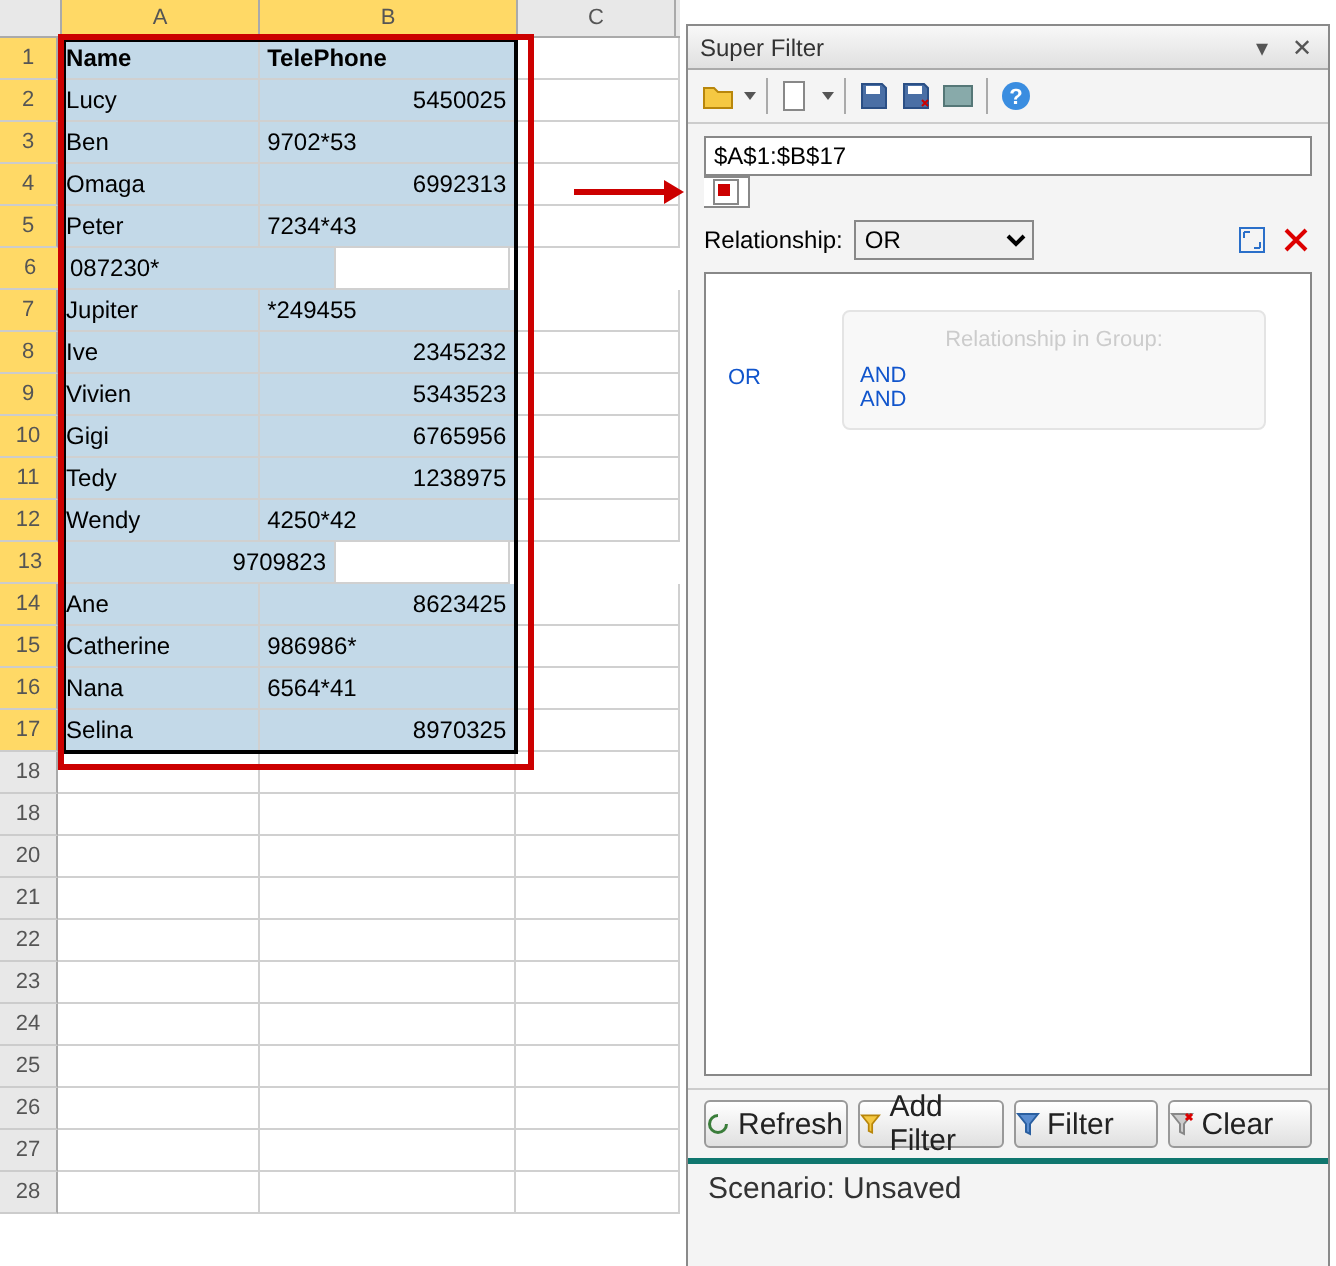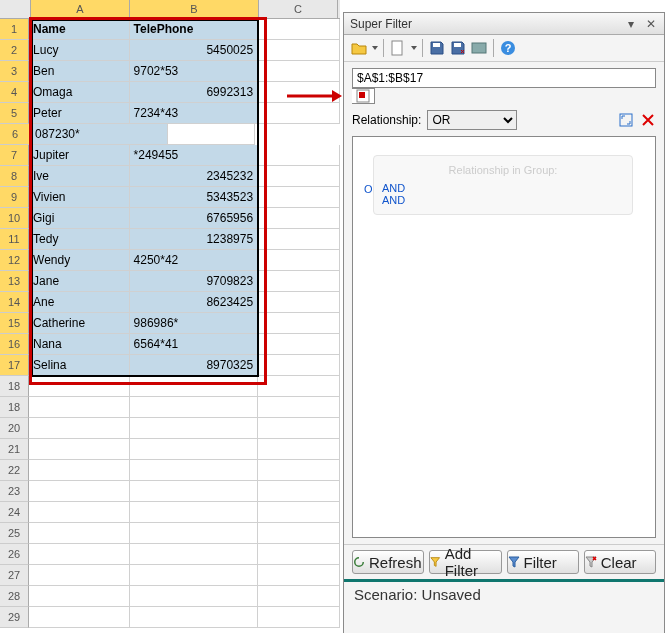--- a/index.html
+++ b/index.html
@@ -34,21 +34,21 @@
 .tdiv { width:1px; height:18px; background:#aaa; margin:0 2px; }
 .drop-sm { width:0; height:0; border-left:3px solid transparent; border-right:3px solid transparent; border-top:4px solid #555; margin-left:1px; }
 .range-box { margin:6px 8px; display:flex;flex-direction:column; }
 .range-box input { flex:1; border:1px solid #888; padding:2px 4px; font-size:12px; height:18px; box-sizing:content-box; }
 .pick-btn { width:22px; border:1px solid #888; border-left:none; display:flex; align-items:center; justify-content:center; background:#fff; }
 .rel-row { display:flex; align-items:center; gap:6px; margin:4px 8px; }
 .rel-row select { border:1px solid #888; font-size:12px; height:20px; width:90px; }
 .rel-right { margin-left:auto; display:flex; gap:6px; }
 .mini-btn { width:16px; height:16px; display:flex; align-items:center; justify-content:center; cursor:pointer; }
 .tree-wrap { margin:6px 8px; border:1px solid #888; background:#fff; height:400px; overflow:auto; position:relative; }
-.grp-box { margin:18px 22px 0 20px; border:1px solid #e4e4e4; background:#f8f8f8; border-radius:4px; padding:8px; position:relative; }
+.grp-box { margin:18px 22px 0 68px; border:1px solid #e4e4e4; background:#f8f8f8; border-radius:4px; padding:8px; position:relative; }
 .grp-title { font-size:11px; text-align:center; color:#ccc; margin-bottom:6px; }
 .grp-link { color:#1155cc; cursor:pointer; font-size:11px; }
 .or-label { position:absolute; left:11px; top:46px; color:#1155cc; cursor:pointer; font-size:11px; }
 .btn-bar { display:flex; gap:5px; padding:5px 8px; border-top:1px solid #ccc; }
 .btn { flex:1; display:flex; align-items:center; gap:4px; border:1px solid #999; background:linear-gradient(#fff,#e0e0e0); height:22px; border-radius:3px; font-size:15px; color:#222; cursor:pointer; }
 .btn svg { width:12px; height:12px; }
 .scenario { padding:4px 10px; color:#333; border-top:3px solid #0f766e; font-size:15px; }
 .tbl-border { position:absolute; left:31px; top:19px; width:228px; height:358px; border:2px solid #000; pointer-events:none; box-sizing:border-box; }
 .num { text-align:right; }
 </style>
@@ -130,21 +130,20 @@
           <div class="cell colC"></div>
         </div>
         <div class="row">
           <div class="row-h sel">12</div>
           <div class="cell sel-cells colA">Wendy</div>
           <div class="cell sel-cells colB">4250*42</div>
           <div class="cell colC"></div>
         </div>
         <div class="row">
           <div class="row-h sel">13</div>
-          <div class="cell sel-cells colA">Jane</div>
           <div class="cell sel-cells colB num">9709823</div>
           <div class="cell colC"></div>
         </div>
         <div class="row">
           <div class="row-h sel">14</div>
           <div class="cell sel-cells colA">Ane</div>
           <div class="cell sel-cells colB num">8623425</div>
           <div class="cell colC"></div>
         </div>
         <div class="row">
@@ -220,26 +219,20 @@
           <div class="cell colC"></div>
         </div>
         <div class="row">
           <div class="row-h">27</div>
           <div class="cell colA"></div>
           <div class="cell colB"></div>
           <div class="cell colC"></div>
         </div>
         <div class="row">
           <div class="row-h">28</div>
-          <div class="cell colA"></div>
-          <div class="cell colB"></div>
-          <div class="cell colC"></div>
-        </div>
-        <div class="row">
-          <div class="row-h">29</div>
           <div class="cell colA"></div>
           <div class="cell colB"></div>
           <div class="cell colC"></div>
         </div>
       </div>
   <div class="tbl-border"></div>
 </div>
 
 <div class="rb data"></div>
 <div class="arrow">

